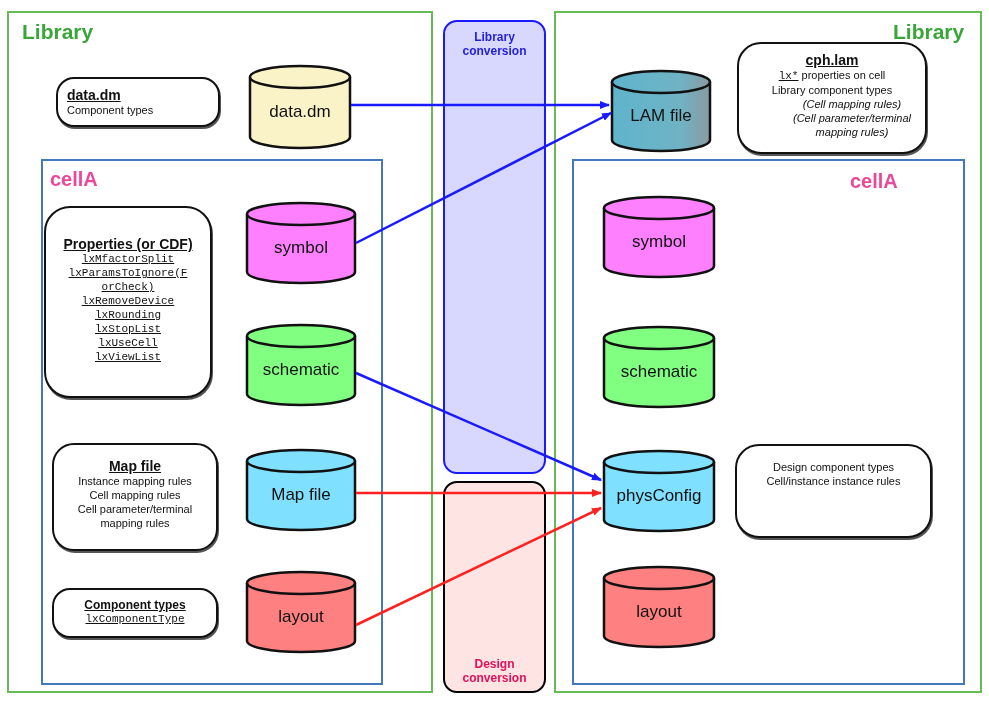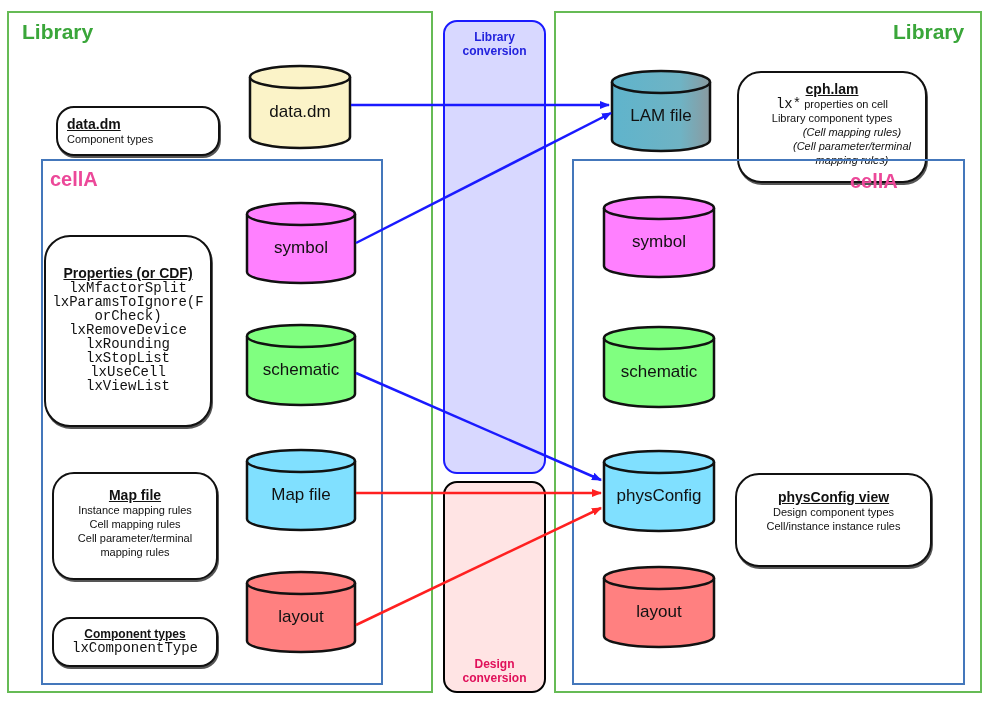--- a/index.html
+++ b/index.html
@@ -10,24 +10,24 @@
   .cell-box { border: 2px solid #4477bb; }
   .lib-title { color: #3aa63a; font-weight: bold; font-size: 21px; font-family: "Liberation Sans", sans-serif; }
   .cell-title { color: #ec4899; font-weight: bold; font-size: 20px; font-family: "Liberation Sans", sans-serif; }
 
   .conv-lib { background: #d8d8ff; border: 2px solid #1a1aff; border-radius: 14px; }
   .conv-design { background: #ffe4e4; border: 2px solid #000000; border-radius: 14px; }
   .conv-label { position: absolute; left: 0; right: 0; text-align: center; font-weight: bold; font-size: 12px; line-height: 14px; font-family: "Liberation Sans", sans-serif; }
   .conv-lib .conv-label { color: #2222dd; top: 8px; }
   .conv-design .conv-label { color: #e0105a; bottom: 6px; }
 
-  .note { border: 2.5px solid #111; border-radius: 18px; background: #fff; text-align: center; color: #111; box-shadow: 1px 2px 0 #555; margin-top: 29px; }
+  .note { border: 2.5px solid #111; border-radius: 18px; background: #fff; text-align: center; color: #111; box-shadow: 1px 2px 0 #555; }
   .note .nt { font-weight: bold; text-decoration: underline; font-size: 14px; font-family: "Liberation Sans", sans-serif; }
   .note .ln { font-size: 11px; line-height: 14px; font-family: "Liberation Sans", sans-serif; }
-  .note .mono { font-family: "Liberation Mono", monospace; font-size: 14px; line-height: 14px; }
+  .note .mono { font-family: "Liberation Mono", monospace; font-size: 11px; line-height: 14px; text-decoration: underline; }
   .note .it { font-style: italic; padding-left: 40px; }
 
   svg.arrows { position: absolute; left: 0; top: 0; pointer-events: none; }
   .cyl-label { font-family: "Liberation Sans", sans-serif; font-size: 17px; fill: #111; }
 </style>
 </head>
 <body>
 
 <div class="abs lib-box" style="left:7px;top:11px;width:426px;height:682px;"></div>
 <div class="abs lib-title" style="left:22px;top:20px;">Library</div>
@@ -87,21 +87,20 @@
   <div class="ln">Library component types</div>
   <div class="ln it">(Cell mapping rules)</div>
   <div class="ln it">(Cell parameter/terminal</div>
   <div class="ln it">mapping rules)</div>
 </div>
 
 <div class="abs cell-box" style="left:572px;top:159px;width:393px;height:526px;"></div>
 <div class="abs cell-title" style="left:850px;top:170px;">cellA</div>
 
 <div class="abs note" style="left:735px;top:444px;width:197px;height:94px;padding-top:14px;border-radius:24px;">
-  <div class="nt">physConfig view</div>
   <div class="ln">Design component types</div>
   <div class="ln">Cell/instance instance rules</div>
 </div>
 
 <svg class="arrows" width="989" height="702" viewBox="0 0 989 702">
   <defs>
     <marker id="ah-blue" markerWidth="10" markerHeight="8" refX="9" refY="4" orient="auto" markerUnits="userSpaceOnUse">
       <path d="M0,0 L10,4 L0,8 z" fill="#1a1aff"></path>
     </marker>
     <marker id="ah-red" markerWidth="10" markerHeight="8" refX="9" refY="4" orient="auto" markerUnits="userSpaceOnUse">

